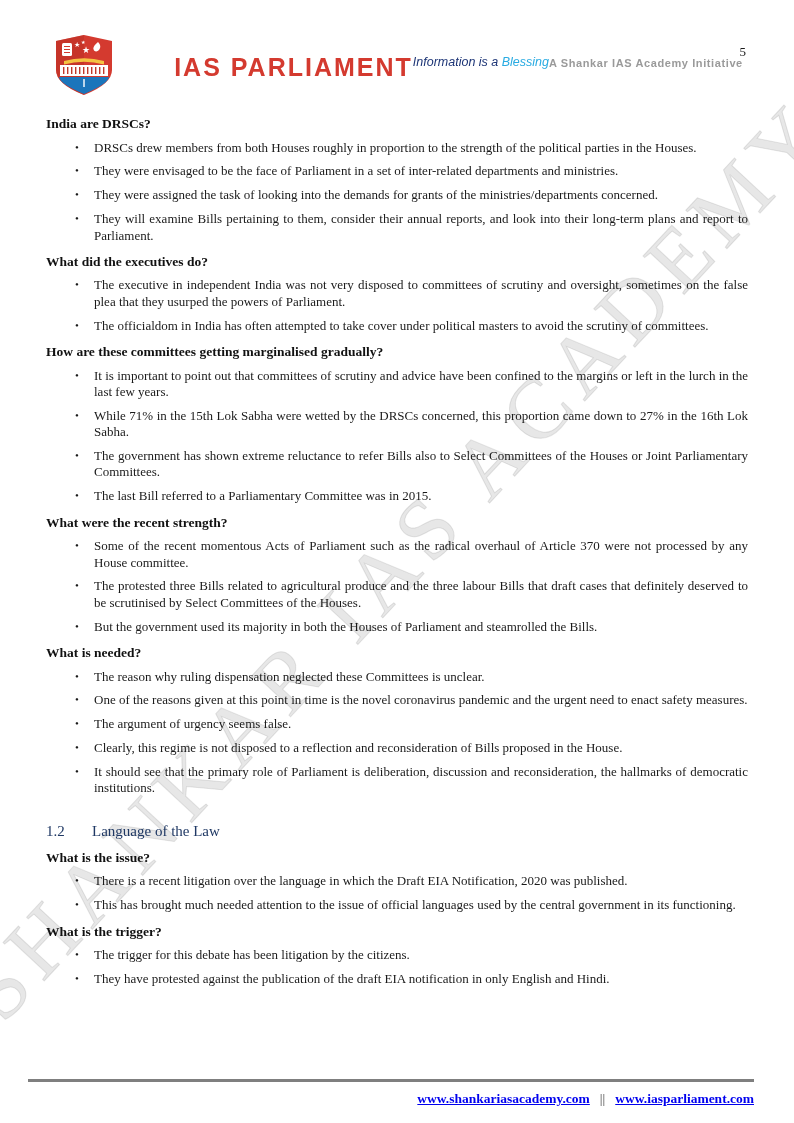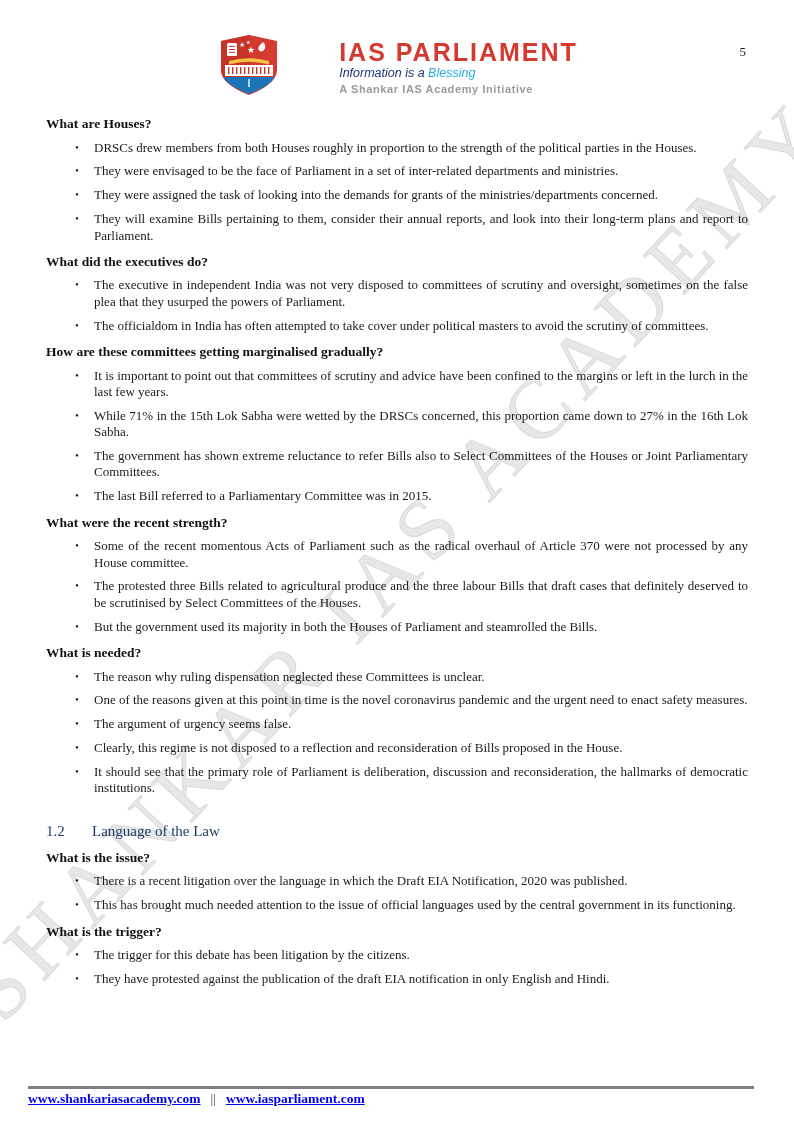--- a/index.html
+++ b/index.html
@@ -32,21 +32,21 @@
   
   .header {
     position: relative;
     z-index: 1;
     padding-top: 34px;
     display: flex;
     justify-content: center;
     align-items: center;
     gap: 9px;
   }
-  .logo-text { display: flex; flex-direction: column; margin-left: 48px; }
+  .logo-text { display: flex; flex-direction: row; margin-left: 48px; }
   .brand {
     font-family: "Liberation Sans", sans-serif;
     font-weight: bold;
     font-size: 25px;
     letter-spacing: 2px;
     color: #d43a2f;
     line-height: 1.05;
   }
   .tagline {
     font-family: "Liberation Sans", sans-serif;
@@ -106,22 +106,22 @@
     font-size: 15px;
     font-weight: normal;
     color: #1f3864;
   }
   .num-heading .num { width: 46px; }
   
   .footer {
     position: absolute;
     left: 28px; right: 40px; bottom: 16px;
     border-top: 3px solid #7f7f7f;
-    padding-top: 0;
-    text-align: left;
+    padding-top: 7px;
+    text-align: right;
     z-index: 1;
   }
   .footer a {
     font-size: 13.5px;
     font-weight: bold;
     color: #0000ee;
     text-decoration: underline;
   }
   .footer .sep {
     font-size: 13.5px;
@@ -172,21 +172,21 @@
     <div class="logo-text">
       <span class="brand">IAS PARLIAMENT</span>
       <span class="tagline"><span>Information is a </span><span class="blessing">Blessing</span></span>
       <span class="subtitle">A Shankar IAS Academy Initiative</span>
     </div>
   </div>
 
   <div class="page-number">5</div>
 
   <div class="doc">
-      <h2>What are Houses?</h2>
+      <h2>India are DRSCs?</h2>
       <ul>
         <li>DRSCs drew members from both Houses roughly in proportion to the strength of the political parties in the Houses.</li>
         <li>They were envisaged to be the face of Parliament in a set of inter-related departments and ministries.</li>
         <li>They were assigned the task of looking into the demands for grants of the ministries/departments concerned.</li>
         <li>They will examine Bills pertaining to them, consider their annual reports, and look into their long-term plans and report to Parliament.</li>
       </ul>
       <h2>What did the executives do?</h2>
       <ul>
         <li>The executive in independent India was not very disposed to committees of scrutiny and oversight, sometimes on the false plea that they usurped the powers of Parliament.</li>
         <li>The officialdom in India has often attempted to take cover under political masters to avoid the scrutiny of committees.</li>

